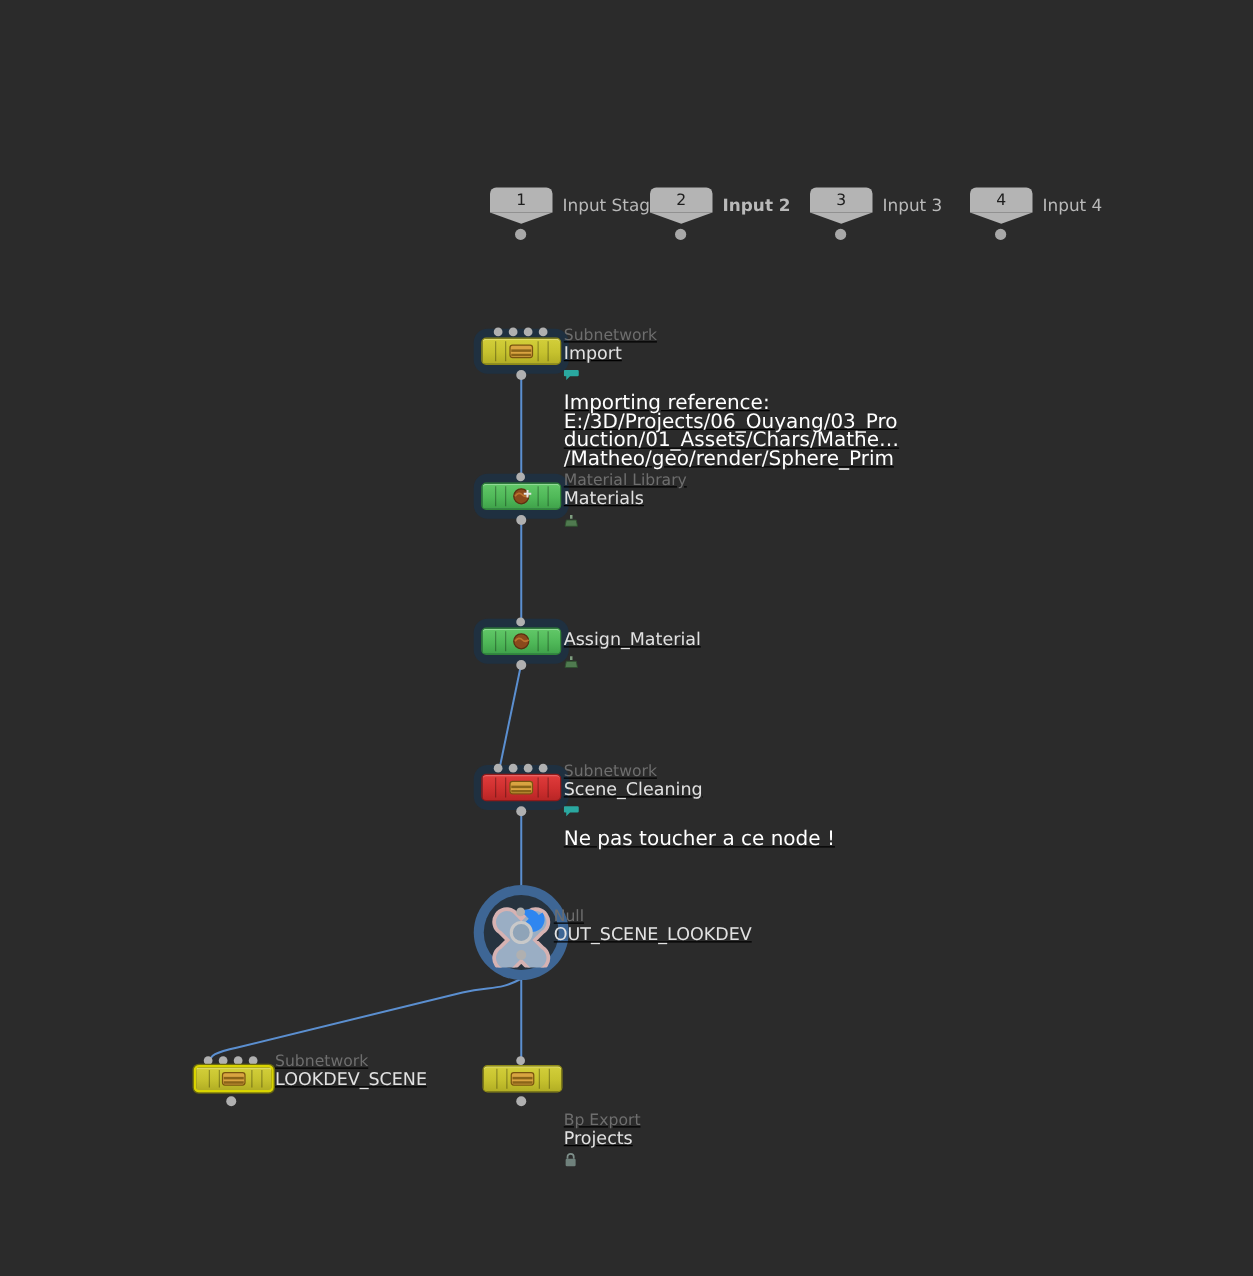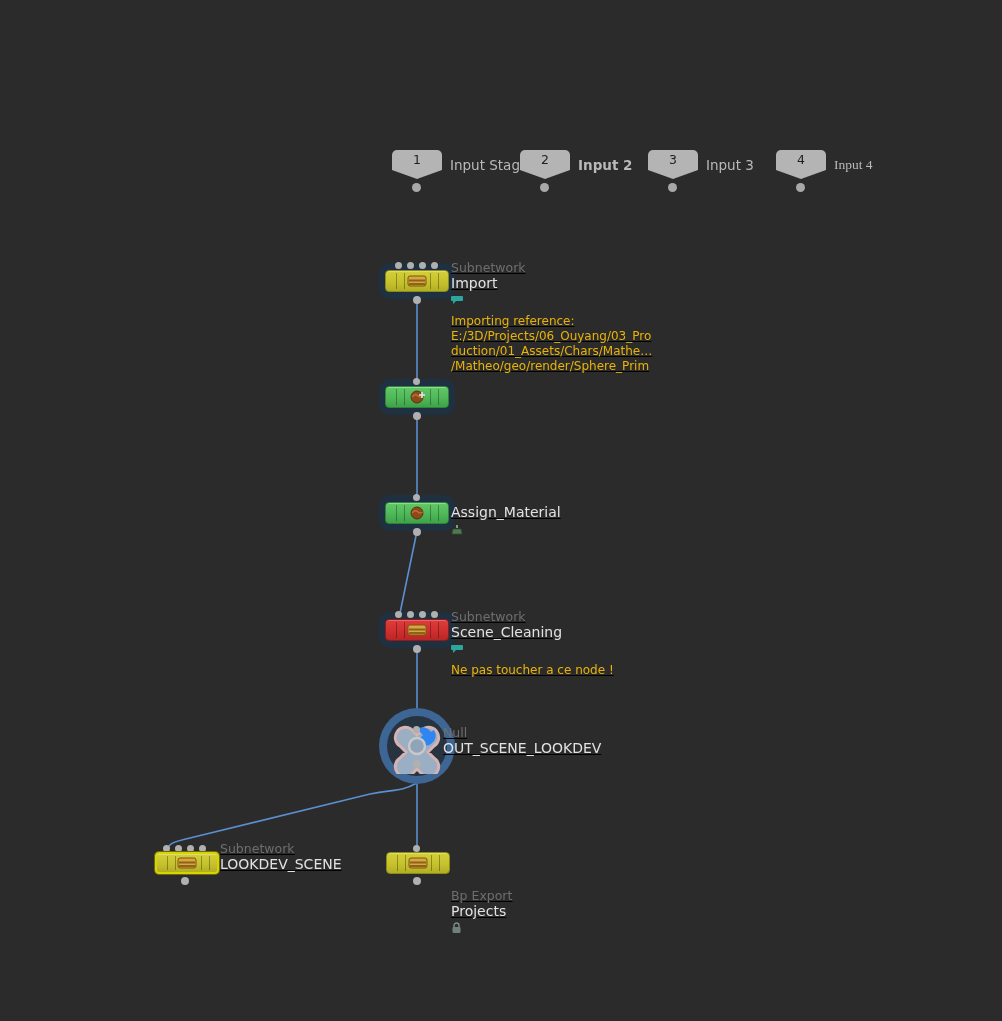--- a/index.html
+++ b/index.html
@@ -168,22 +168,22 @@
     font-size: 12.5px;
     color: #6e6e6e;
     line-height: 14px;
   }
   .node-name {
     font-size: 14px;
     color: #e2e2e2;
     line-height: 16px;
   }
   .node-comment {
-    font-size: 12px;
-    color: #eab308;
+    font-size: 16px;
+    color: #ffffff;
     line-height: 15px;
     white-space: pre;
   }
   .bubble-icon { margin-top: 1px; }
 
   
   .null-node {
     position: absolute;
     width: 76px;
     height: 76px;
@@ -246,21 +246,21 @@
     <div class="input-dot"></div>
   </div>
   <div class="input-label" style="left:706px; top:157px;">Input 3</div>
 
   <div class="input-indicator" style="left:776px; top:150px;">
     <div class="input-tab"></div>
     <div class="input-tab-point"></div>
     <div class="input-num">4</div>
     <div class="input-dot"></div>
   </div>
-  <div class="input-label" style="left:834px; top:157px;font-family:Liberation Serif, serif;">Input 4</div>
+  <div class="input-label" style="left:834px; top:157px;">Input 4</div>
 
   <div class="node" style="left:379px; top:263px; width:76px; height:36px;">
     <div class="node-frame"></div>
     <div class="in-dots">
       <div class="cdot" style="left:16px; top:0px;"></div>
       <div class="cdot" style="left:28px; top:0px;"></div>
       <div class="cdot" style="left:40px; top:0px;"></div>
       <div class="cdot" style="left:52px; top:0px;"></div>
     </div>
     <div class="node-body yellow">
@@ -300,20 +300,28 @@
       <div class="node-sep" style="left:52px;"></div>
       <svg class="node-glyph" viewBox="0 0 22 16">
         <circle cx="11" cy="8" r="6" fill="#8a4a1c"></circle>
         <circle cx="11" cy="8" r="6" fill="none" stroke="#5c2f10" stroke-width="1"></circle>
         <path d="M6,8 q3,-4 6,-1 q2,2 5,0" stroke="#b9722f" stroke-width="1.4" fill="none"></path>
         <path d="M13,6 h6 M16,3 v6" stroke="#e8e8e8" stroke-width="1.6"></path>
       </svg>
     </div>
     <div class="out-dot" style="left:34px; top:33px;"></div>
   </div>
+  <div class="node-text" style="left:451px; top:377px;">
+    <div class="node-type">Material Library</div>
+    <div class="node-name">Materials</div>
+    <svg width="12" height="11" viewBox="0 0 12 11" style="margin-top:2px;">
+      <path d="M5,1 h2 v3 h-2 z" fill="#7f9e7f"></path>
+      <path d="M2,5 h8 l1,5 h-10 z" fill="#4f7a4f" stroke="#2f4f2f" stroke-width="0.7"></path>
+    </svg>
+  </div>
 
   <div class="node" style="left:379px; top:495px; width:76px; height:36px;">
     <div class="node-frame"></div>
     <div class="in-dots">
       <div class="cdot" style="left:34px; top:0px;"></div>
     </div>
     <div class="node-body green">
       <div class="node-sep" style="left:10px;"></div>
       <div class="node-sep" style="left:18px;"></div>
       <div class="node-sep" style="left:44px;"></div>

